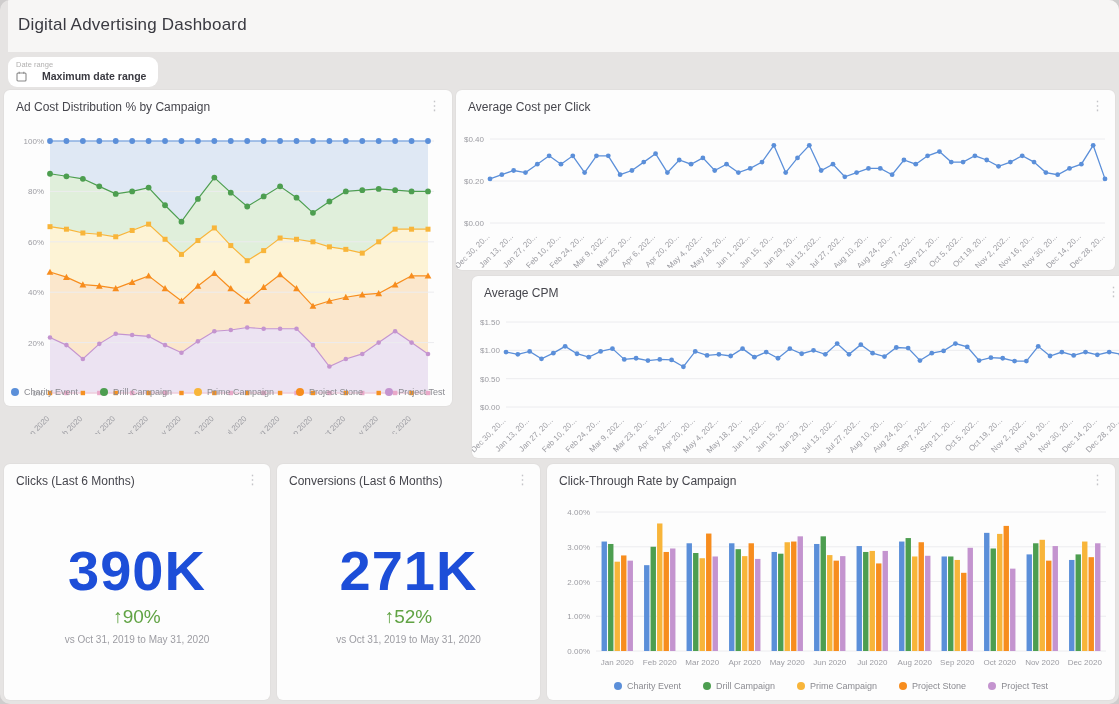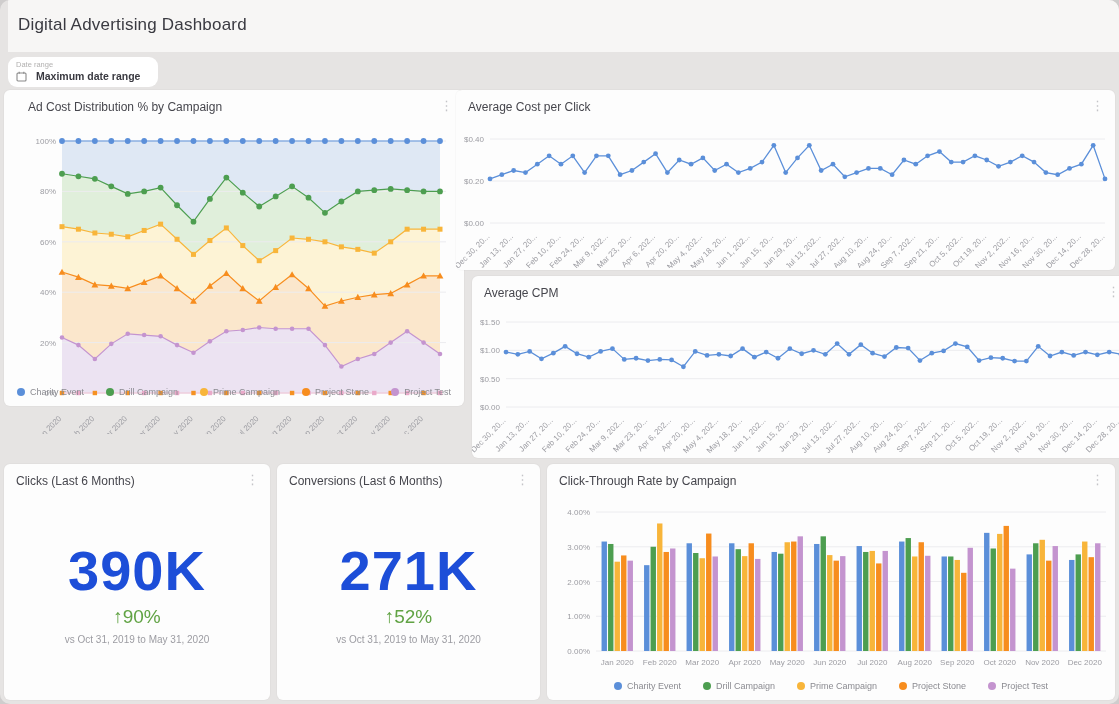--- a/index.html
+++ b/index.html
@@ -3,21 +3,21 @@
 <meta charset="utf-8">
 <style>
   html,body{margin:0;padding:0;background:#cfcdcd;}
   .page{position:relative;width:1119px;height:704px;background:#e6e4e3;border-radius:10px;
         overflow:hidden;font-family:"Liberation Sans",sans-serif;}
   .header{position:absolute;left:0;top:0;width:100%;height:52px;background:#f7f6f5;margin-left:8px;}
   .header h1{margin:0;padding:15px 0 0 10px;font-size:17px;font-weight:400;color:#3a3a41;letter-spacing:.2px;}
   .filterbox{position:absolute;left:8px;top:57px;width:150px;height:30px;background:#fff;border-radius:9px;
              padding:3px 8px 0;box-sizing:border-box;cursor:pointer;}
   .flabel{font-size:7.5px;color:#b2b1b0;}
-  .fvrow{display:flex;align-items:center;gap:9px;margin-top:1px;}
+  .fvrow{display:flex;align-items:center;gap:15px;margin-top:1px;}
   .fvalue{font-size:10.5px;font-weight:bold;color:#3a3a41;}
   .card{position:absolute;background:#fdfdfd;border-radius:6px;box-shadow:0 0 0 1px rgba(0,0,0,.02);}
   .card-head{display:flex;justify-content:space-between;align-items:flex-start;padding:10px 8px 0 12px;}
   .card-head h2{margin:0;font-size:12px;font-weight:400;color:#46464d;}
   .kebab{background:none;border:none;color:#c4c4c8;font-size:13px;line-height:11px;cursor:pointer;padding:0 3px;}
   svg{display:block;}
   .ax{font-size:8px;fill:#9c9ca2;font-family:"Liberation Sans",sans-serif;}
   .legend{position:absolute;left:0;right:0;display:flex;justify-content:center;gap:22px;}
   .litem{display:flex;align-items:center;gap:5px;font-size:9px;color:#8b8b91;cursor:pointer;}
   .ldot{width:8px;height:8px;border-radius:50%;flex:0 0 auto;}
@@ -41,21 +41,21 @@
         <svg width="11" height="11" viewBox="0 0 11 11">
             <rect x="1" y="2" width="9" height="8" rx="1" fill="none" stroke="#8a8a8a" stroke-width="1.1"></rect>
             <line x1="3.2" y1="0.8" x2="3.2" y2="2.8" stroke="#8a8a8a" stroke-width="1.1"></line>
             <line x1="7.8" y1="0.8" x2="7.8" y2="2.8" stroke="#8a8a8a" stroke-width="1.1"></line>
           </svg>
       </span>
       <span class="fvalue">Maximum date range</span>
     </div>
   </div>
 
-  <section class="card" style="left:4px;top:90px;width:448px;height:316px;padding-left:12px;">
+  <section class="card" style="left:4px;top:90px;width:448px;height:316px;">
     <div class="card-head">
       <h2>Ad Cost Distribution % by Campaign</h2>
       <button class="kebab">⋮</button>
     </div>
     <svg id="svg-adcost" width="448" height="318" style="margin-top:2px">
         <polygon points="46,25 62.434782608695656,25 78.86956521739131,25 95.30434782608695,25 111.73913043478261,25 128.17391304347825,25 144.6086956521739,25 161.04347826086956,25 177.47826086956522,25 193.91304347826087,25 210.34782608695653,25 226.7826086956522,25 243.2173913043478,25 259.6521739130435,25 276.0869565217391,25 292.52173913043475,25 308.95652173913044,25 325.39130434782606,25 341.82608695652175,25 358.2608695652174,25 374.69565217391306,25 391.1304347826087,25 407.5652173913044,25 424,25 424,75.39999999999998 407.5652173913044,75.39999999999998 391.1304347826087,74.13999999999999 374.69565217391306,72.88 358.2608695652174,74.13999999999999 341.82608695652175,75.39999999999998 325.39130434782606,85.47999999999999 308.95652173913044,96.82000000000002 292.52173913043475,81.69999999999999 276.0869565217391,70.36000000000001 259.6521739130435,80.44 243.2173913043478,90.52000000000001 226.7826086956522,76.66 210.34782608695653,61.53999999999999 193.91304347826087,82.96000000000001 177.47826086956522,105.63999999999999 161.04347826086956,89.25999999999999 144.6086956521739,71.62 128.17391304347825,75.39999999999998 111.73913043478261,77.91999999999999 95.30434782608695,70.36000000000001 78.86956521739131,62.80000000000001 62.434782608695656,60.28 46,57.75999999999999" fill="#dfe8f4"></polygon>
         <polygon points="46,57.75999999999999 62.434782608695656,60.28 78.86956521739131,62.80000000000001 95.30434782608695,70.36000000000001 111.73913043478261,77.91999999999999 128.17391304347825,75.39999999999998 144.6086956521739,71.62 161.04347826086956,89.25999999999999 177.47826086956522,105.63999999999999 193.91304347826087,82.96000000000001 210.34782608695653,61.53999999999999 226.7826086956522,76.66 243.2173913043478,90.52000000000001 259.6521739130435,80.44 276.0869565217391,70.36000000000001 292.52173913043475,81.69999999999999 308.95652173913044,96.82000000000002 325.39130434782606,85.47999999999999 341.82608695652175,75.39999999999998 358.2608695652174,74.13999999999999 374.69565217391306,72.88 391.1304347826087,74.13999999999999 407.5652173913044,75.39999999999998 424,75.39999999999998 424,113.19999999999999 407.5652173913044,113.19999999999999 391.1304347826087,113.19999999999999 374.69565217391306,125.80000000000001 358.2608695652174,137.14 341.82608695652175,133.36 325.39130434782606,130.84 308.95652173913044,125.80000000000001 292.52173913043475,123.28 276.0869565217391,122.02000000000001 259.6521739130435,134.62 243.2173913043478,144.7 226.7826086956522,129.58 210.34782608695653,111.94 193.91304347826087,124.53999999999999 177.47826086956522,138.39999999999998 161.04347826086956,123.28 144.6086956521739,108.16 128.17391304347825,114.46000000000001 111.73913043478261,120.75999999999999 95.30434782608695,118.24000000000001 78.86956521739131,116.97999999999999 62.434782608695656,113.19999999999999 46,110.67999999999998" fill="#e0efdb"></polygon>
         <polygon points="46,110.67999999999998 62.434782608695656,113.19999999999999 78.86956521739131,116.97999999999999 95.30434782608695,118.24000000000001 111.73913043478261,120.75999999999999 128.17391304347825,114.46000000000001 144.6086956521739,108.16 161.04347826086956,123.28 177.47826086956522,138.39999999999998 193.91304347826087,124.53999999999999 210.34782608695653,111.94 226.7826086956522,129.58 243.2173913043478,144.7 259.6521739130435,134.62 276.0869565217391,122.02000000000001 292.52173913043475,123.28 308.95652173913044,125.80000000000001 325.39130434782606,130.84 341.82608695652175,133.36 358.2608695652174,137.14 374.69565217391306,125.80000000000001 391.1304347826087,113.19999999999999 407.5652173913044,113.19999999999999 424,113.19999999999999 424,159.82 407.5652173913044,159.82 391.1304347826087,168.64 374.69565217391306,177.45999999999998 358.2608695652174,178.72 341.82608695652175,181.24 325.39130434782606,185.01999999999998 308.95652173913044,190.06 292.52173913043475,172.42000000000002 276.0869565217391,158.56 259.6521739130435,171.16000000000003 243.2173913043478,185.01999999999998 226.7826086956522,172.42000000000002 210.34782608695653,157.3 193.91304347826087,169.9 177.47826086956522,185.01999999999998 161.04347826086956,172.42000000000002 144.6086956521739,159.82 128.17391304347825,166.12 111.73913043478261,172.42000000000002 95.30434782608695,169.9 78.86956521739131,168.64 62.434782608695656,161.07999999999998 46,156.04000000000002" fill="#fdf3d5"></polygon>
         <polygon points="46,156.04000000000002 62.434782608695656,161.07999999999998 78.86956521739131,168.64 95.30434782608695,169.9 111.73913043478261,172.42000000000002 128.17391304347825,166.12 144.6086956521739,159.82 161.04347826086956,172.42000000000002 177.47826086956522,185.01999999999998 193.91304347826087,169.9 210.34782608695653,157.3 226.7826086956522,172.42000000000002 243.2173913043478,185.01999999999998 259.6521739130435,171.16000000000003 276.0869565217391,158.56 292.52173913043475,172.42000000000002 308.95652173913044,190.06 325.39130434782606,185.01999999999998 341.82608695652175,181.24 358.2608695652174,178.72 374.69565217391306,177.45999999999998 391.1304347826087,168.64 407.5652173913044,159.82 424,159.82 424,237.94 407.5652173913044,226.6 391.1304347826087,215.26 374.69565217391306,226.6 358.2608695652174,237.94 341.82608695652175,242.98 325.39130434782606,250.54 308.95652173913044,229.12 292.52173913043475,212.74 276.0869565217391,212.74 259.6521739130435,212.74 243.2173913043478,211.48000000000002 226.7826086956522,214 210.34782608695653,215.26 193.91304347826087,225.34 177.47826086956522,236.68 161.04347826086956,229.12 144.6086956521739,220.3 128.17391304347825,219.04 111.73913043478261,217.78 95.30434782608695,227.86 78.86956521739131,242.98 62.434782608695656,229.12 46,221.56" fill="#fbe7cc"></polygon>
         <polygon points="46,221.56 62.434782608695656,229.12 78.86956521739131,242.98 95.30434782608695,227.86 111.73913043478261,217.78 128.17391304347825,219.04 144.6086956521739,220.3 161.04347826086956,229.12 177.47826086956522,236.68 193.91304347826087,225.34 210.34782608695653,215.26 226.7826086956522,214 243.2173913043478,211.48000000000002 259.6521739130435,212.74 276.0869565217391,212.74 292.52173913043475,212.74 308.95652173913044,229.12 325.39130434782606,250.54 341.82608695652175,242.98 358.2608695652174,237.94 374.69565217391306,226.6 391.1304347826087,215.26 407.5652173913044,226.6 424,237.94 424,277 407.5652173913044,277 391.1304347826087,277 374.69565217391306,277 358.2608695652174,277 341.82608695652175,277 325.39130434782606,277 308.95652173913044,277 292.52173913043475,277 276.0869565217391,277 259.6521739130435,277 243.2173913043478,277 226.7826086956522,277 210.34782608695653,277 193.91304347826087,277 177.47826086956522,277 161.04347826086956,277 144.6086956521739,277 128.17391304347825,277 111.73913043478261,277 95.30434782608695,277 78.86956521739131,277 62.434782608695656,277 46,277" fill="#ece3f2"></polygon>

